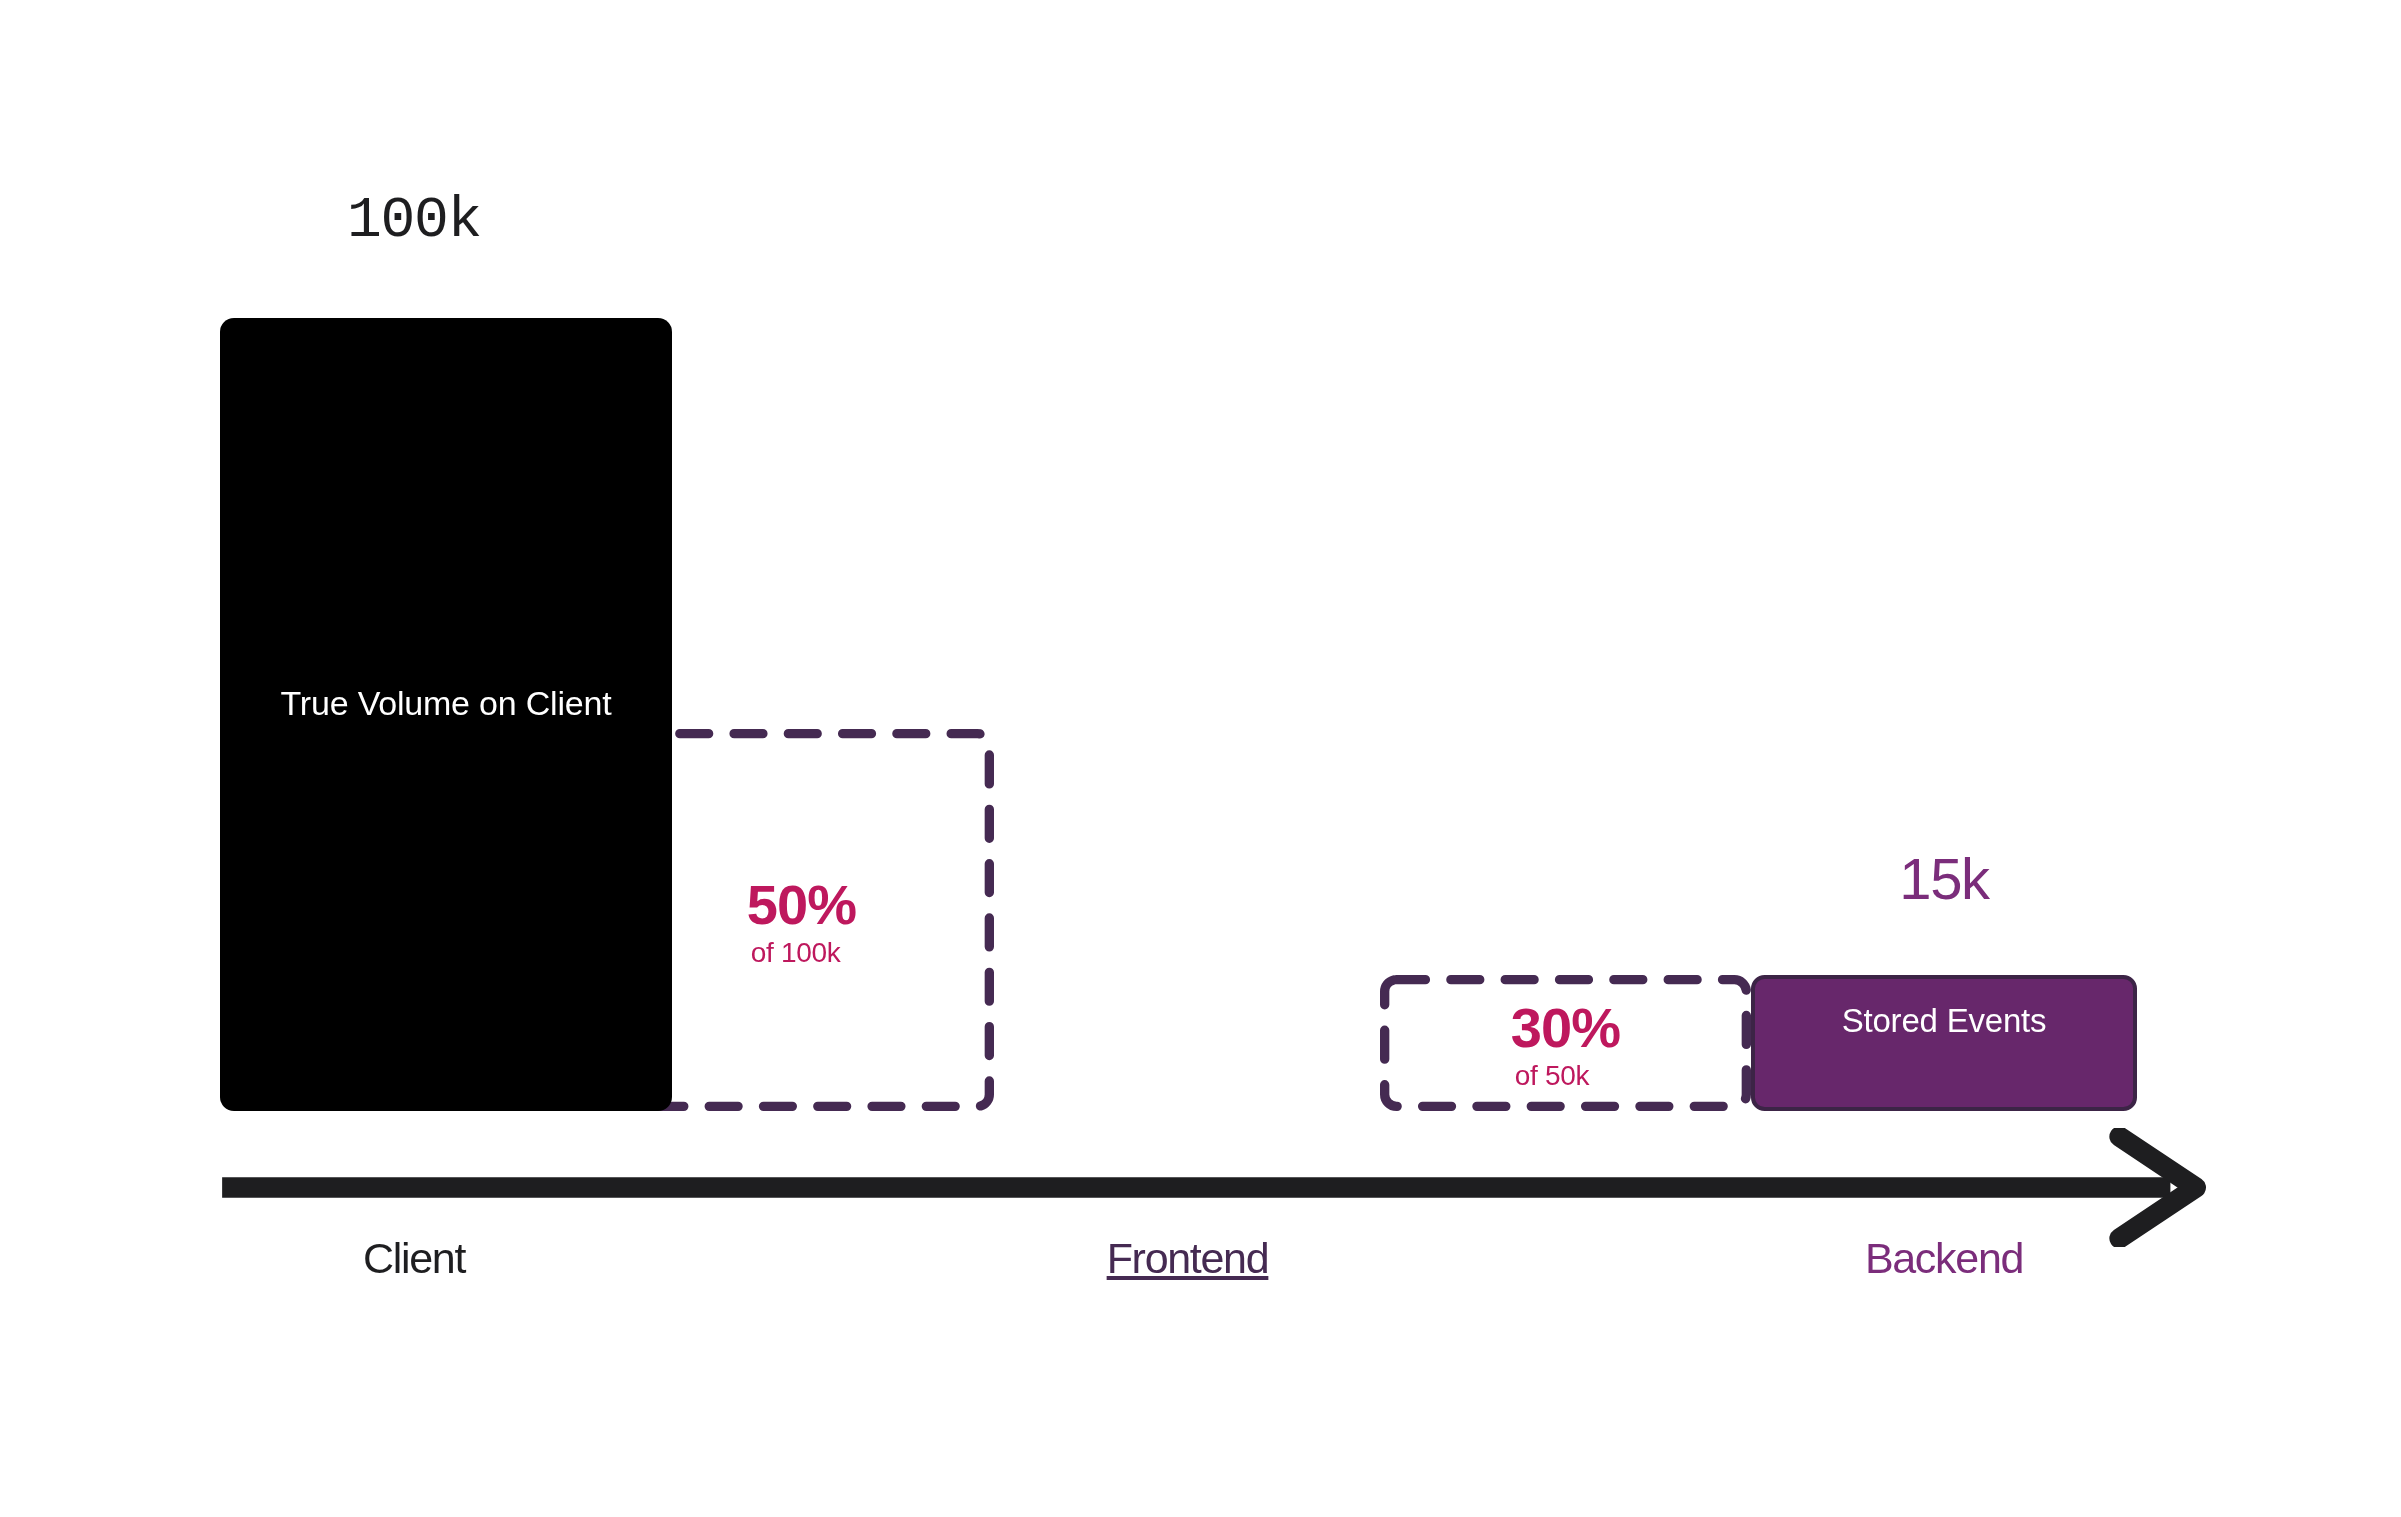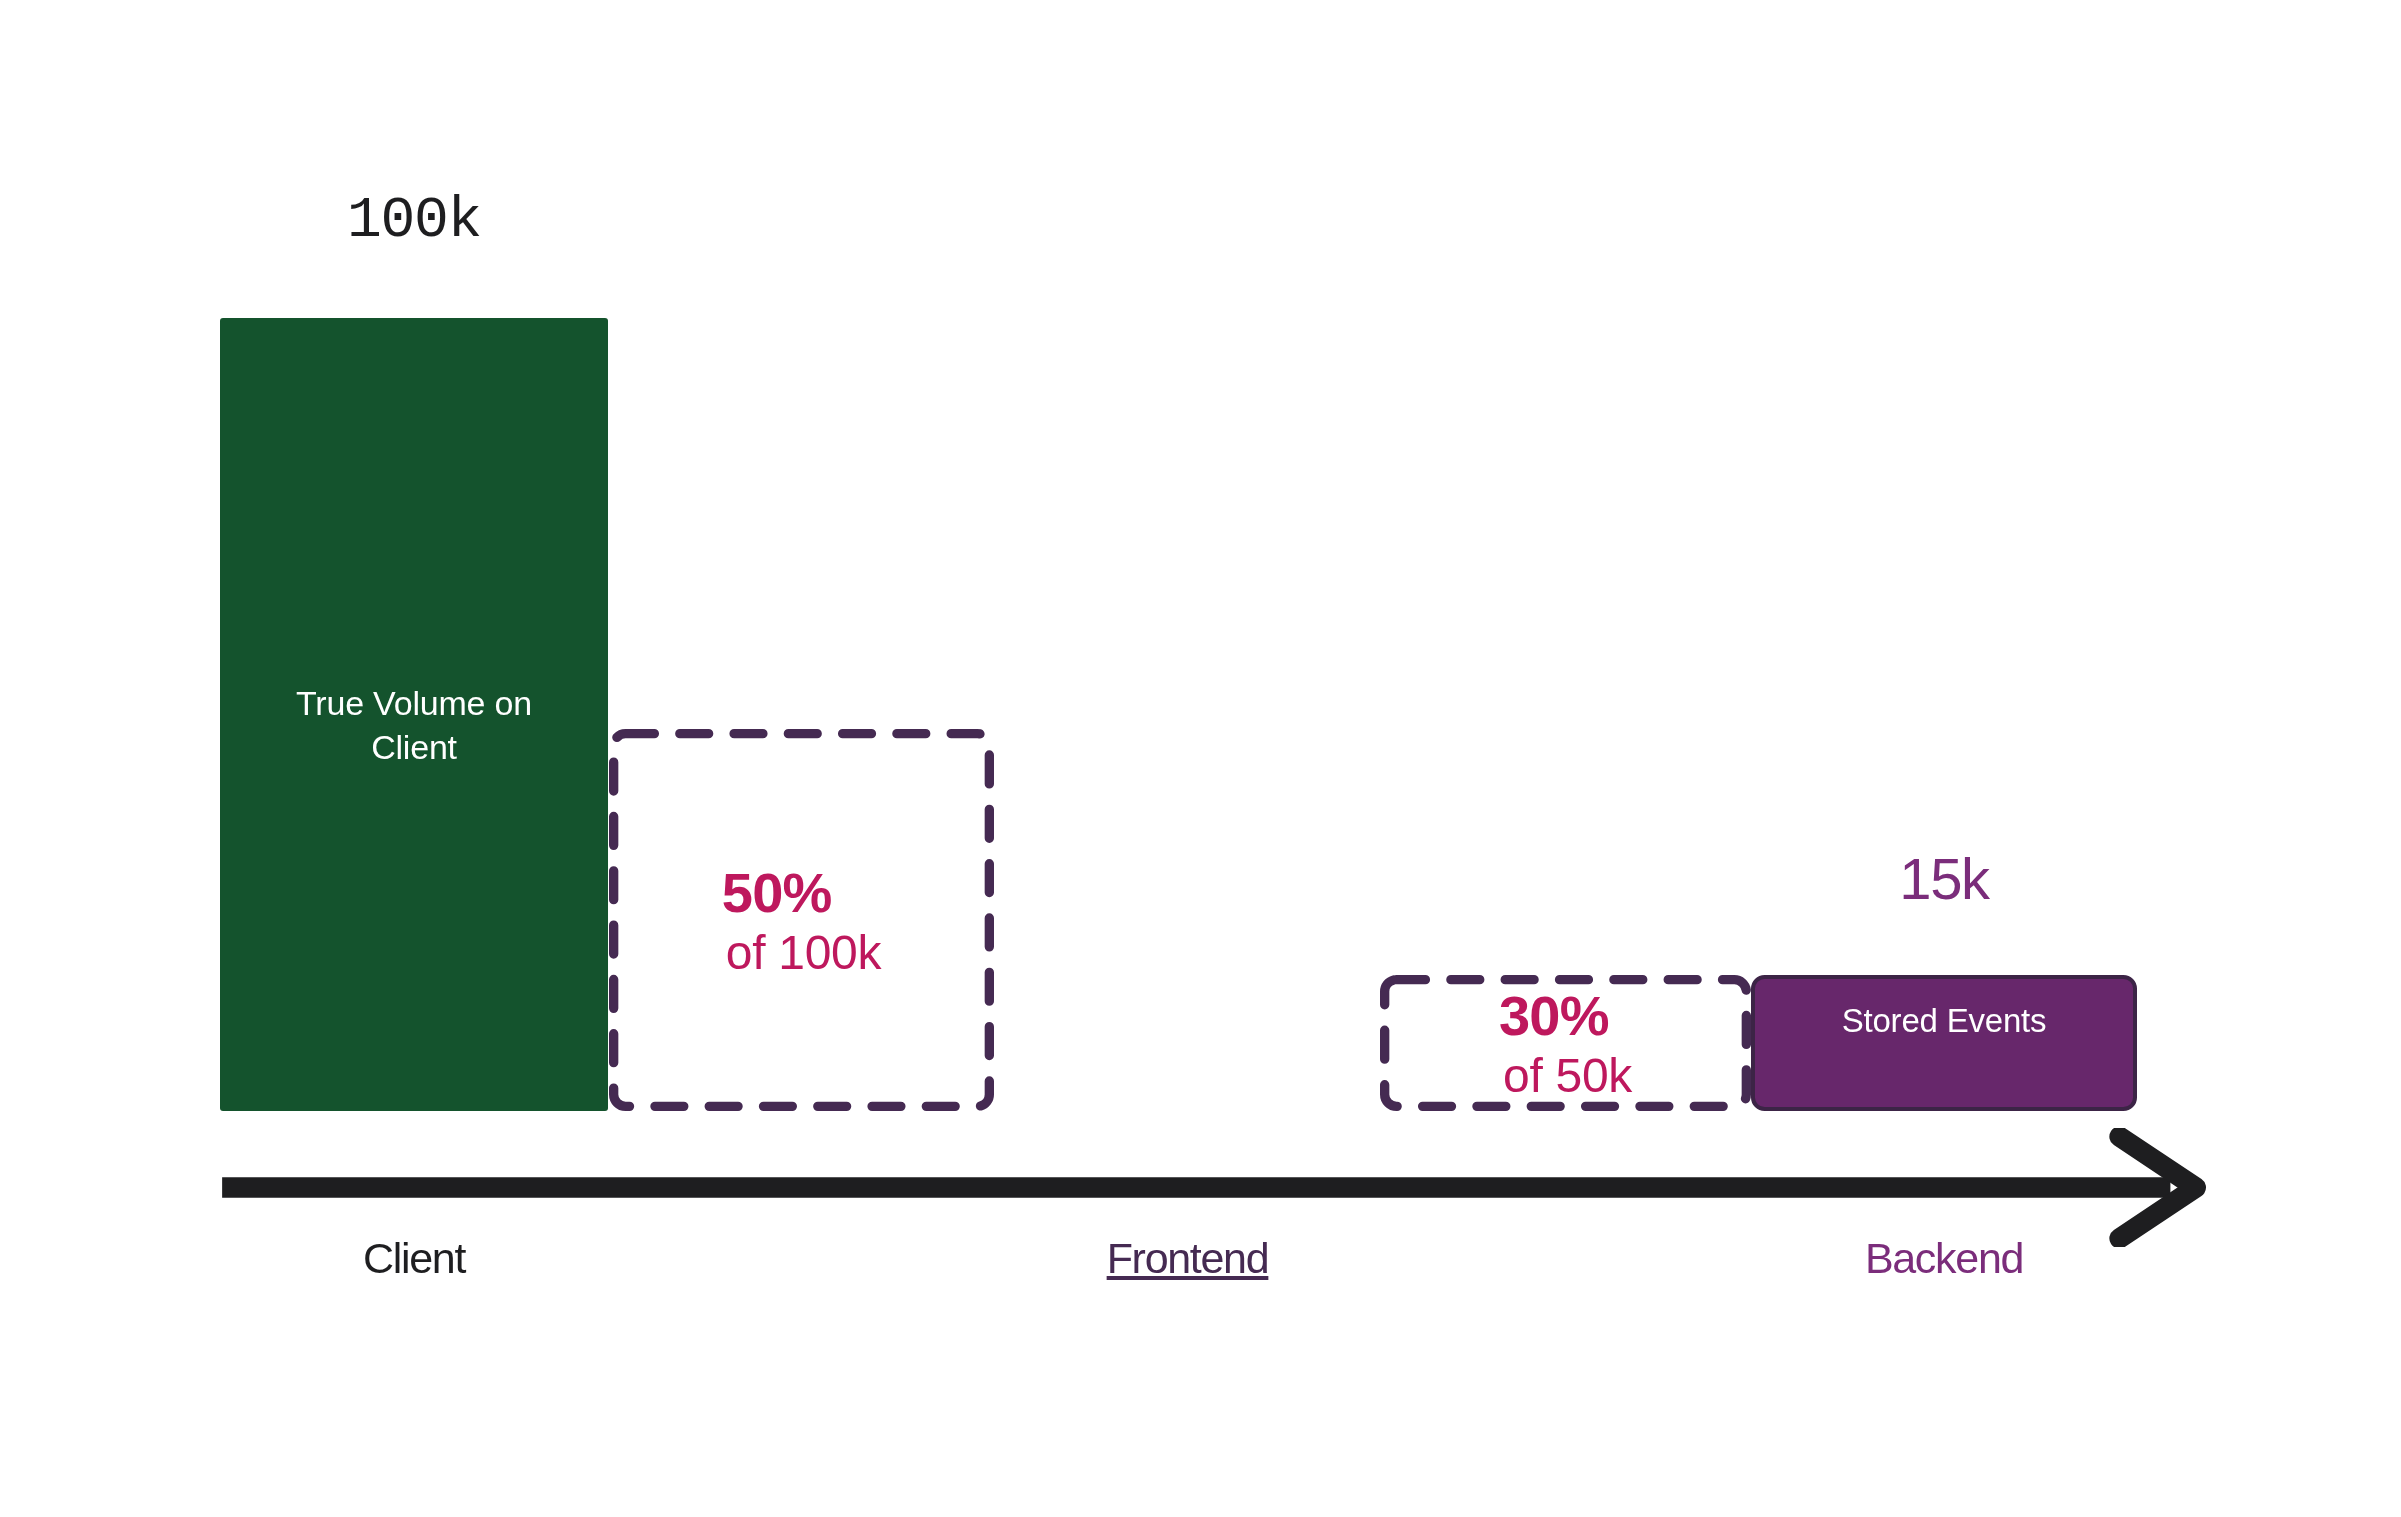--- a/index.html
+++ b/index.html
@@ -28,24 +28,24 @@
     box-sizing: border-box;
     border-radius: 15.3px;
     display: flex;
     align-items: center;
     justify-content: center;
   }
 
   .bar-client {
     left: 220px;
     top: 318px;
-    width: 388px;
+    width: 452px;
     height: 793px;
-    background: #14532d;
-    border-radius: 3px;
+    background: #000000;
+    border-radius: 14px;
     z-index: 3;
   }
 
   .bar-frontend {
     left: 994px;
     top: 729px;
     width: 387px;
     height: 382px;
     background: #452A52;
     border: 4.2px solid #3C2446;
@@ -146,21 +146,21 @@
     color: #be185d;
     white-space: nowrap;
     flex-direction: column;
   }
   .drop-pct {
     font-size: 56px;
     font-weight: 700;
     letter-spacing: -0.8px;
   }
   .drop-of {
-    font-size: 48px;
+    font-size: 28px;
     font-weight: 400;
     margin-left: 4px;
     letter-spacing: -0.3px;
   }
 
   
   .value-label {
     position: absolute;
     text-align: center;
     font-size: 58px;

